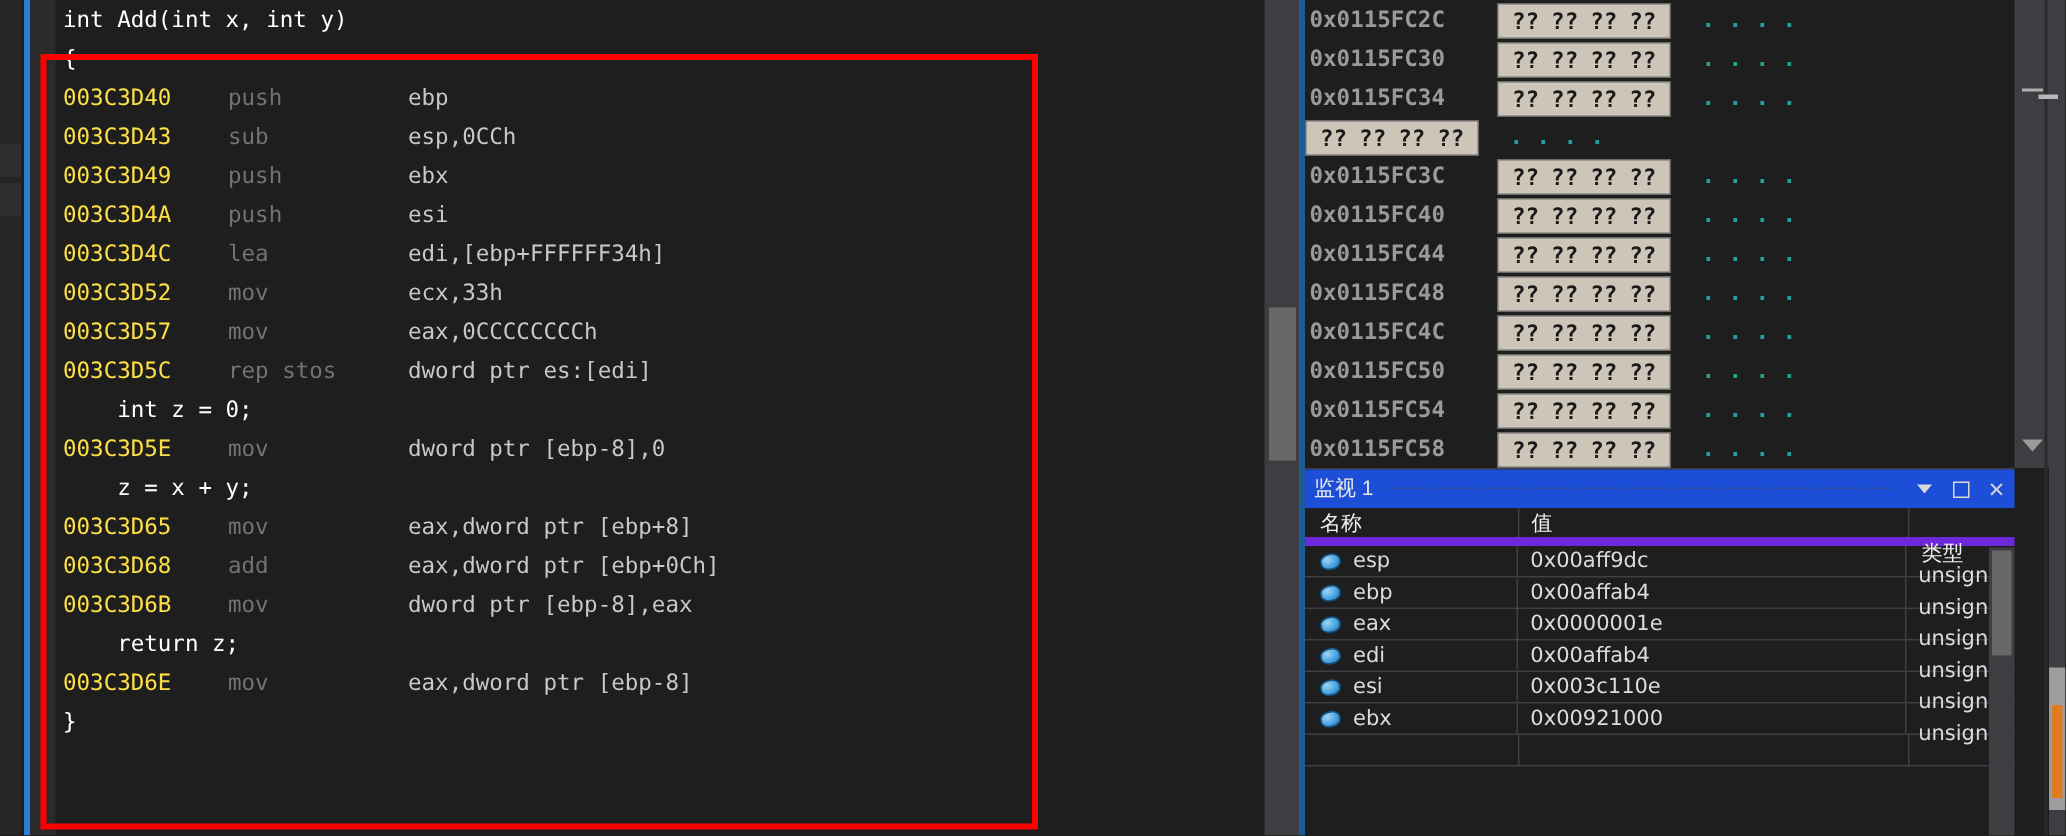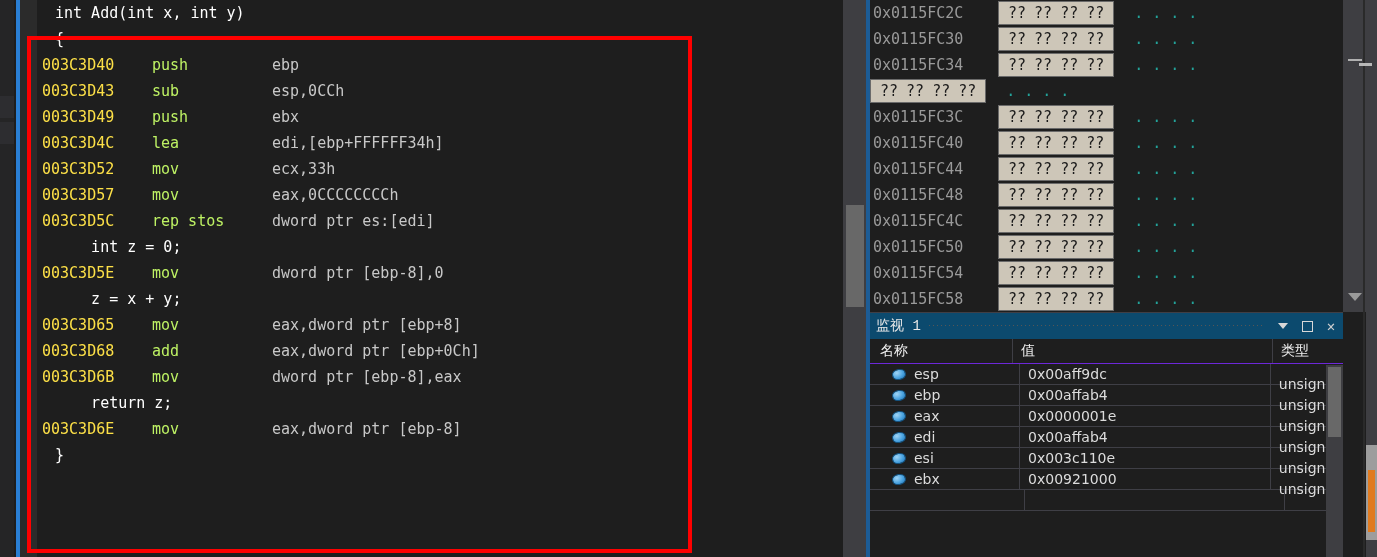--- a/index.html
+++ b/index.html
@@ -18,23 +18,23 @@
   }
   .gutter-strip{ position:absolute; left:0; top:0; width:14px; height:557px; background:#252526; }
   .gutter-strip .hl{ position:absolute; left:0; width:14px; height:22px; background:#2d2d30; }
   .blue-rail{ position:absolute; left:16px; top:0; width:4px; height:557px; background:#2a7fd4; }
   .margin-col{ position:absolute; left:20px; top:0; width:17px; height:557px; background:#2b2b2b; }
 
   #code-area{ position:absolute; left:37px; top:0; right:34px; height:557px; }
 
   .line{ height:26px; line-height:26px; white-space:pre; padding-left:5px; }
   .addr{ color:#fde047; }
-  .mnem{ color:#bef264; }
+  .mnem{ color:#737373; }
   .ops { color:#c8c8c8; }
-  .src { color:#ffffff;margin-left:13px; }
+  .src { color:#ffffff; }
 
   .col-addr{ display:inline-block; width:110px; }
   .col-mnem{ display:inline-block; width:120px; }
 
   
   #red-box{
     position:absolute; left:27px; top:36px; width:665px; height:517px;
     border:4px solid #ff0000; pointer-events:none; z-index:30;
   }
 
@@ -45,21 +45,21 @@
   #disasm-thumb{
     position:absolute; left:3px; top:205px; width:18px; height:102px; background:#686868;
   }
   #disasm-edge{ position:absolute; left:866px; top:0; width:4px; height:557px; background:#1c5c96; }
 
   
   #mem-pane{
     position:absolute; left:870px; top:0; width:473px; height:312px;
     background:#1e1e1e; overflow:hidden;
   }
-  .mem-row{ height:26px; line-height:26px; white-space:nowrap; display:flex; align-items:center; }
+  .mem-row{ height:26px; line-height:26px; white-space:nowrap; display:flex; align-items:flex-end;font-weight:bold; }
   .mem-addr{ color:#9a9a9a; width:128px; padding-left:3px; font-size:15px; }
   .mem-hex{
     background:#cdc6b8; color:#1a1a1a; font-size:15px; line-height:22px;
     padding:0 5px; letter-spacing:0px; border:1px solid #6a6a6a;
     height:24px; display:flex; align-items:center;
   }
   .mem-hex span{ padding:0 4px; }
   .mem-ascii{ color:#23a39a; margin-left:20px; letter-spacing:9px; font-size:15px; }
 
   #mem-scroll{ position:absolute; left:1343px; top:0; width:23px; height:312px; background:#3e3e42; }
@@ -68,40 +68,40 @@
   #mem-down{ position:absolute; left:1343px; top:288px; width:23px; height:18px;
              display:flex; align-items:center; justify-content:center; }
   .tri-down{ width:0;height:0;border-left:7px solid transparent;border-right:7px solid transparent;border-top:8px solid #9a9a9a; }
 
   
   #watch-panel{
     position:absolute; left:870px; top:312px; width:473px; height:245px;
     background:#252526; border-top:1px solid #3f3f46;
   }
   #watch-titlebar{
-    height:26px; display:flex; align-items:center; background:#0c4a6e;
+    height:26px; display:flex; align-items:center; background:#1d4ed8;
     padding-left:6px; color:#e8e8e8; font-size:14px;
-    font-family:Liberation Mono, monospace;
+    font-family:Liberation Sans, sans-serif;
   }
   #watch-title{ white-space:nowrap; }
   .dots-fill{ flex:1; margin:0 8px; height:10px;
     background-image:repeating-linear-gradient(to right,#555 0 1px,transparent 1px 4px);
     background-position:0 4px; background-repeat:repeat-x; background-size:4px 1px; }
   .tb-btn{ width:24px; height:24px; display:flex; align-items:center; justify-content:center;
            color:#d0d0d0; font-size:14px; }
   .chev{ width:0;height:0;border-left:5px solid transparent;border-right:5px solid transparent;border-top:6px solid #d8d8d8; }
   .sq{ width:11px; height:11px; border:1.5px solid #d8d8d8; }
 
   #watch-table{ position:absolute; left:0; top:26px; width:473px; height:219px; background:#1e1e1e; }
-  .w-header{ display:flex; height:25px; align-items:flex-end; color:#f0f0f0; font-size:14px;
+  .w-header{ display:flex; height:25px; align-items:flex-start; color:#f0f0f0; font-size:14px;
     font-family:"DejaVu Sans","Liberation Sans",sans-serif;
-    border-bottom:1px solid #6d28d9; background:#1e1e1e; }
+    border-bottom:6px solid #6d28d9; background:#1e1e1e; }
   .w-row{ display:flex; height:21px; align-items:center; color:#dcdcdc; font-size:14px;
     font-family:"DejaVu Sans","Liberation Sans",sans-serif;
-    border-bottom:1px solid #3f3f46;padding-left:12px; }
+    border-bottom:1px solid #3f3f46; }
   .c-name{ width:143px; display:flex; align-items:center; border-right:1px solid #3f3f46; height:100%; padding-left:10px; }
   .c-val { width:260px; border-right:1px solid #3f3f46; height:100%; display:flex; align-items:center; padding-left:8px; }
   .c-type{ flex:1; height:100%; display:flex; align-items:center; padding-left:8px;margin-top:20px; }
   .var-icon{
     width:14px; height:11px; margin-right:8px; flex:0 0 auto;
     background:radial-gradient(ellipse at 35% 30%, #9fd4f5 0%, #4aa3e0 55%, #1f6fb0 100%);
     border-radius:50%/45%; border:1px solid #14527f;
     transform:rotate(-12deg);
   }
   #watch-scroll{ position:absolute; right:0; top:26px; width:17px; height:219px; background:#3e3e42; }
@@ -123,20 +123,21 @@
     <div class="hl" style="top:122px"></div>
   </div>
   <div class="blue-rail"></div>
   <div class="margin-col"></div>
   <div id="code-area">
       <div class="line"><span class="src">int Add(int x, int y)</span></div>
       <div class="line"><span class="src">{</span></div>
       <div class="line"><span class="addr col-addr">003C3D40</span><span class="mnem col-mnem">push</span><span class="ops">ebp</span></div>
       <div class="line"><span class="addr col-addr">003C3D43</span><span class="mnem col-mnem">sub</span><span class="ops">esp,0CCh</span></div>
       <div class="line"><span class="addr col-addr">003C3D49</span><span class="mnem col-mnem">push</span><span class="ops">ebx</span></div>
+      <div class="line"><span class="addr col-addr">003C3D4A</span><span class="mnem col-mnem">push</span><span class="ops">esi</span></div>
       <div class="line"><span class="addr col-addr">003C3D4C</span><span class="mnem col-mnem">lea</span><span class="ops">edi,[ebp+FFFFFF34h]</span></div>
       <div class="line"><span class="addr col-addr">003C3D52</span><span class="mnem col-mnem">mov</span><span class="ops">ecx,33h</span></div>
       <div class="line"><span class="addr col-addr">003C3D57</span><span class="mnem col-mnem">mov</span><span class="ops">eax,0CCCCCCCCh</span></div>
       <div class="line"><span class="addr col-addr">003C3D5C</span><span class="mnem col-mnem">rep stos</span><span class="ops">dword ptr es:[edi]</span></div>
       <div class="line"><span class="src">    int z = 0;</span></div>
       <div class="line"><span class="addr col-addr">003C3D5E</span><span class="mnem col-mnem">mov</span><span class="ops">dword ptr [ebp-8],0</span></div>
       <div class="line"><span class="src">    z = x + y;</span></div>
       <div class="line"><span class="addr col-addr">003C3D65</span><span class="mnem col-mnem">mov</span><span class="ops">eax,dword ptr [ebp+8]</span></div>
       <div class="line"><span class="addr col-addr">003C3D68</span><span class="mnem col-mnem">add</span><span class="ops">eax,dword ptr [ebp+0Ch]</span></div>
       <div class="line"><span class="addr col-addr">003C3D6B</span><span class="mnem col-mnem">mov</span><span class="ops">dword ptr [ebp-8],eax</span></div>

